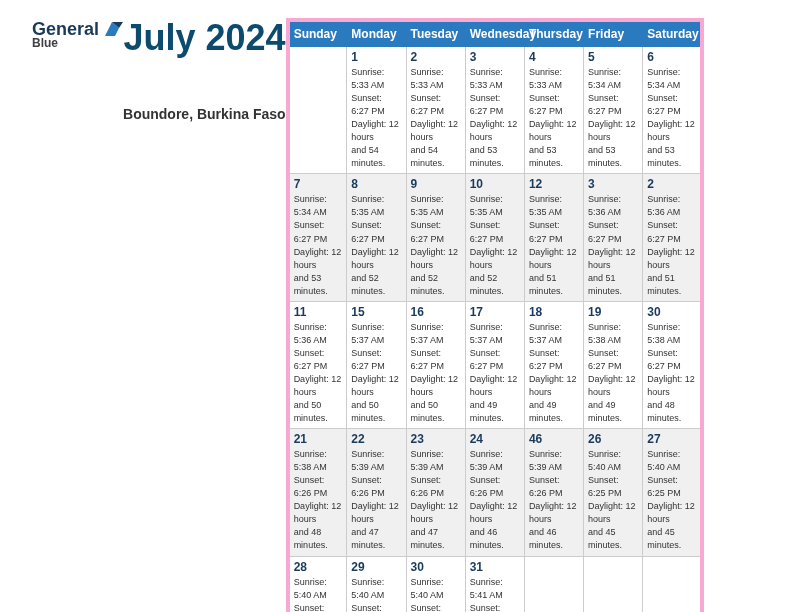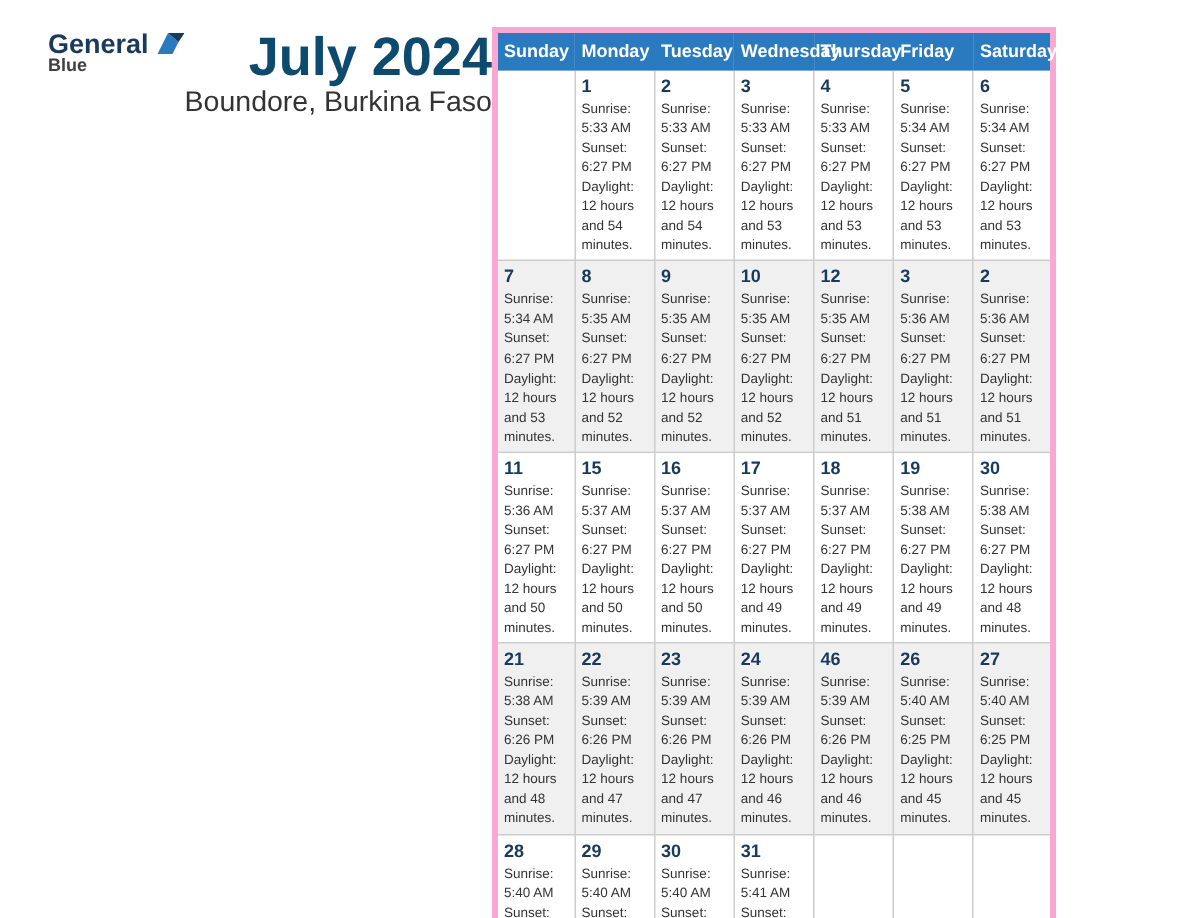--- a/index.html
+++ b/index.html
@@ -35,23 +35,24 @@
     .title-block {
       text-align: right;
     }
     .month-title {
       font-size: 36px;
       font-weight: bold;
       color: #0c4a6e;
       line-height: 1.1;
     }
     .location {
-      font-size: 19px;
+      font-size: 14px;
       color: #333;
-      font-weight: normal;
+      font-weight: bold;
+      margin-top: 48px;
     }
     .calendar {
       flex: 1;
       border: 4px solid #f9a8d4;
       border-collapse: collapse;
       width: 100%;
       table-layout: fixed;
     }
     .calendar th {
       background-color: #2a7abf;

